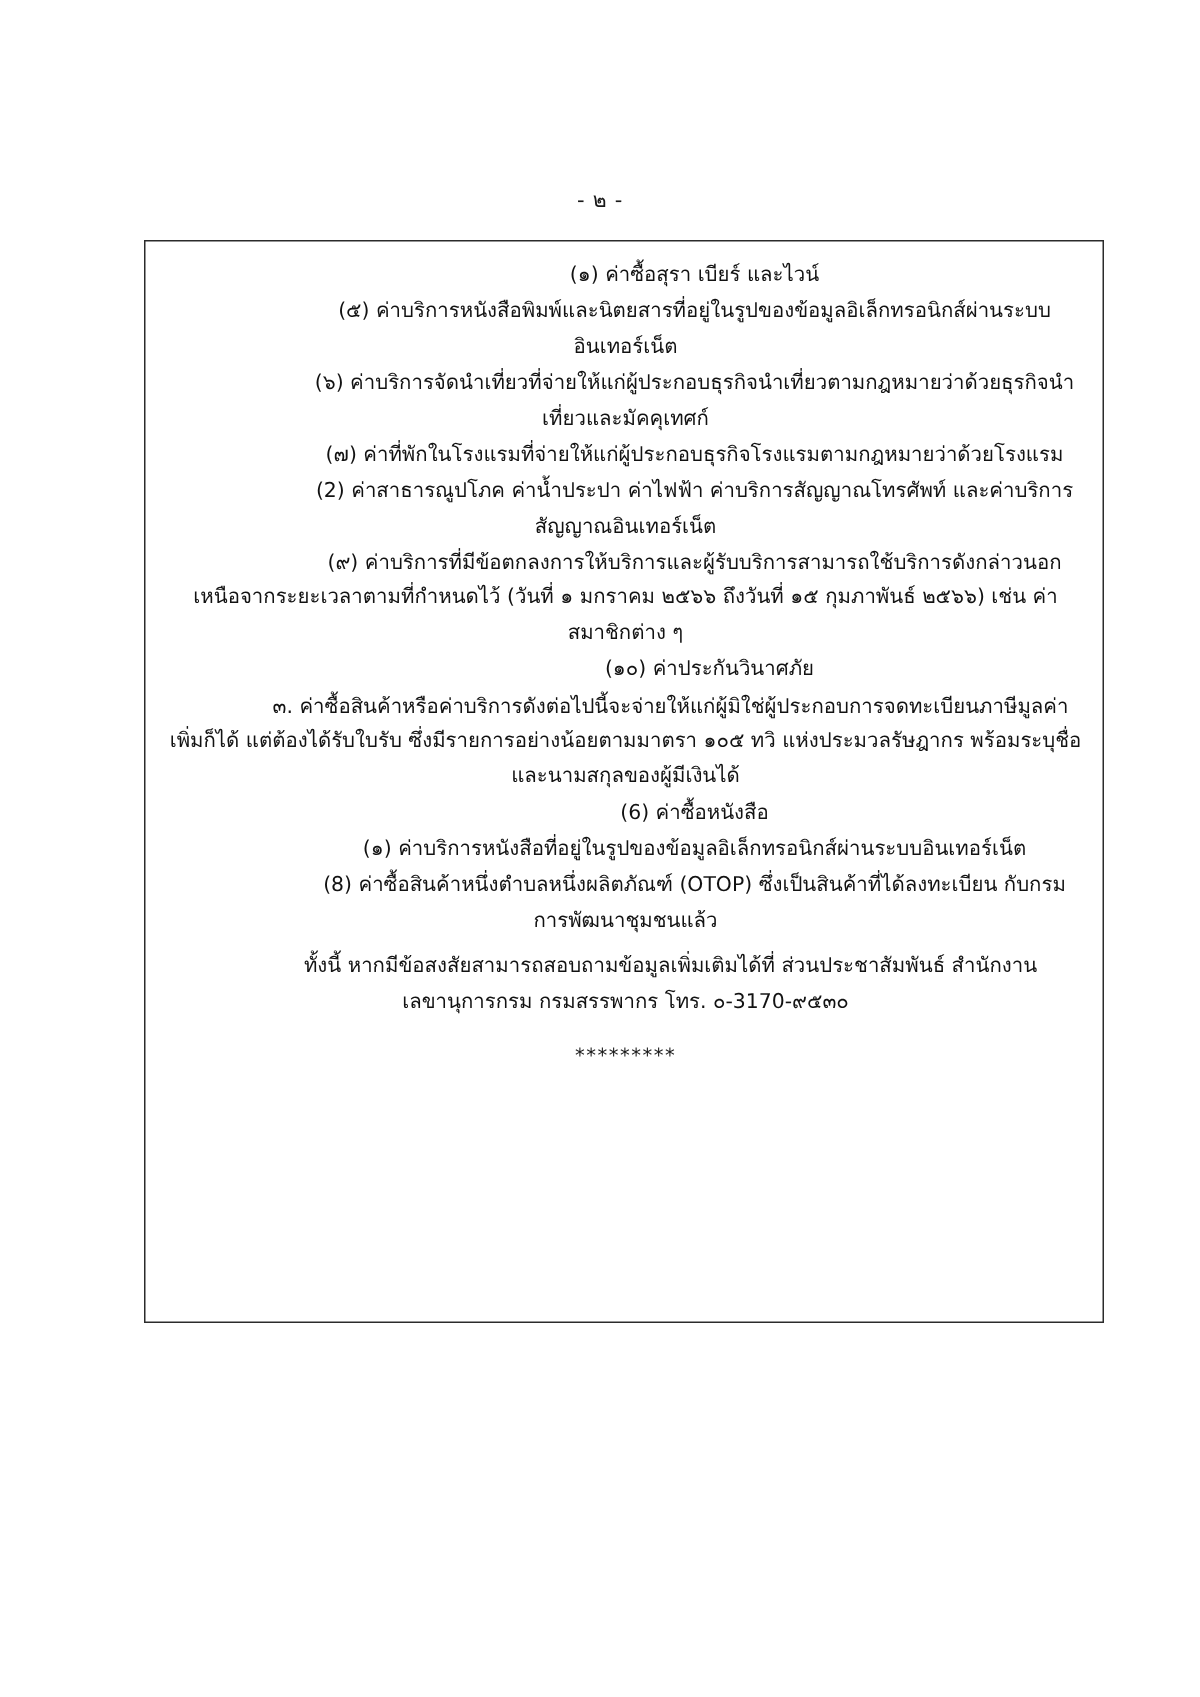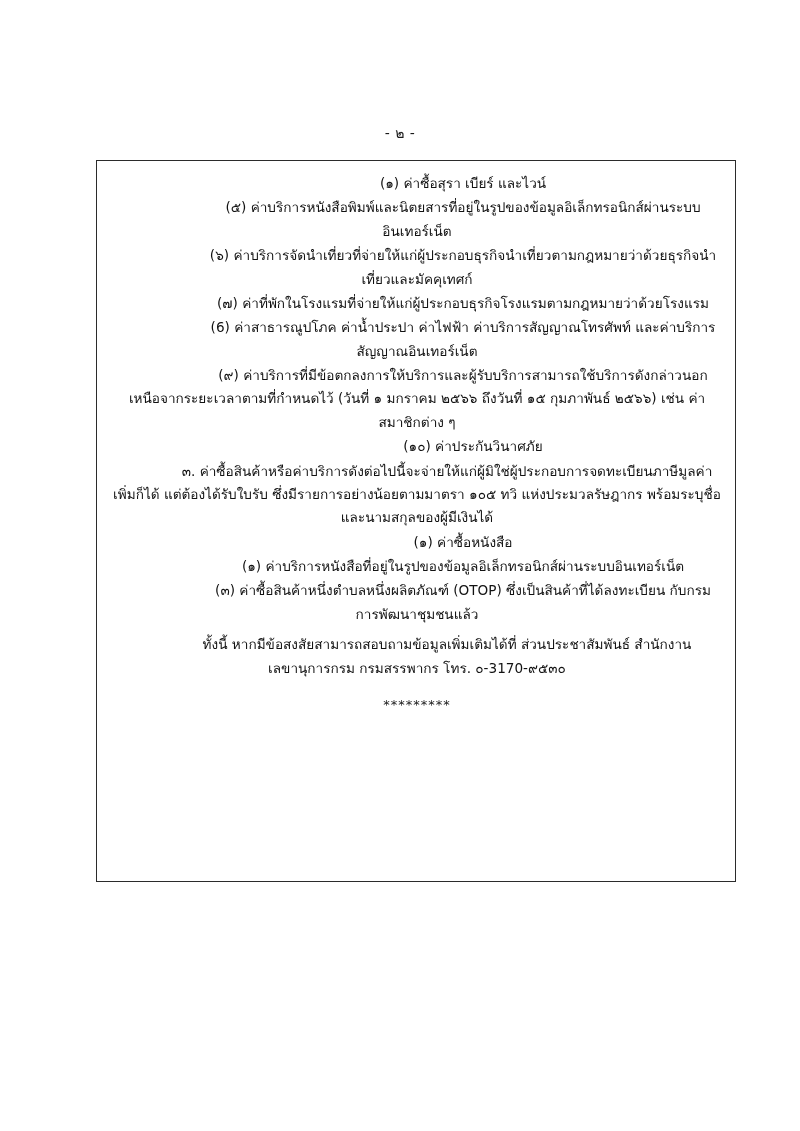--- a/index.html
+++ b/index.html
@@ -77,26 +77,26 @@
   <div class="page-number">- ๒ -</div>
 
   <div class="doc-frame"></div>
 
   <div class="content">
 
     <p class="line indent-1">(๑) ค่าซื้อสุรา เบียร์ และไวน์</p>
     <p class="line indent-1">(๕) ค่าบริการหนังสือพิมพ์และนิตยสารที่อยู่ในรูปของข้อมูลอิเล็กทรอนิกส์ผ่านระบบอินเทอร์เน็ต</p>
     <p class="line indent-1">(๖) ค่าบริการจัดนำเที่ยวที่จ่ายให้แก่ผู้ประกอบธุรกิจนำเที่ยวตามกฎหมายว่าด้วยธุรกิจนำเที่ยวและมัคคุเทศก์</p>
     <p class="line indent-1">(๗) ค่าที่พักในโรงแรมที่จ่ายให้แก่ผู้ประกอบธุรกิจโรงแรมตามกฎหมายว่าด้วยโรงแรม</p>
-    <p class="line indent-1">(6) ค่าสาธารณูปโภค ค่าน้ำประปา ค่าไฟฟ้า ค่าบริการสัญญาณโทรศัพท์ และค่าบริการสัญญาณอินเทอร์เน็ต</p>
+    <p class="line indent-1">(2) ค่าสาธารณูปโภค ค่าน้ำประปา ค่าไฟฟ้า ค่าบริการสัญญาณโทรศัพท์ และค่าบริการสัญญาณอินเทอร์เน็ต</p>
     <p class="line indent-1">(๙) ค่าบริการที่มีข้อตกลงการให้บริการและผู้รับบริการสามารถใช้บริการดังกล่าวนอกเหนือจากระยะเวลาตามที่กำหนดไว้ (วันที่ ๑ มกราคม ๒๕๖๖ ถึงวันที่ ๑๕ กุมภาพันธ์ ๒๕๖๖) เช่น ค่าสมาชิกต่าง ๆ</p>
     <p class="line indent-2">(๑๐) ค่าประกันวินาศภัย</p>
     <p class="line indent-para">๓.  ค่าซื้อสินค้าหรือค่าบริการดังต่อไปนี้จะจ่ายให้แก่ผู้มิใช่ผู้ประกอบการจดทะเบียนภาษีมูลค่าเพิ่มก็ได้ แต่ต้องได้รับใบรับ ซึ่งมีรายการอย่างน้อยตามมาตรา ๑๐๕ ทวิ แห่งประมวลรัษฎากร พร้อมระบุชื่อและนามสกุลของผู้มีเงินได้</p>
-    <p class="line indent-1">(๑) ค่าซื้อหนังสือ</p>
+    <p class="line indent-1">(6) ค่าซื้อหนังสือ</p>
     <p class="line indent-1">(๑) ค่าบริการหนังสือที่อยู่ในรูปของข้อมูลอิเล็กทรอนิกส์ผ่านระบบอินเทอร์เน็ต</p>
-    <p class="line indent-1">(๓) ค่าซื้อสินค้าหนึ่งตำบลหนึ่งผลิตภัณฑ์  (OTOP)  ซึ่งเป็นสินค้าที่ได้ลงทะเบียน กับกรมการพัฒนาชุมชนแล้ว</p>
+    <p class="line indent-1">(8) ค่าซื้อสินค้าหนึ่งตำบลหนึ่งผลิตภัณฑ์  (OTOP)  ซึ่งเป็นสินค้าที่ได้ลงทะเบียน กับกรมการพัฒนาชุมชนแล้ว</p>
     <div class="gap-small"></div>
     <p class="line indent-para">ทั้งนี้ หากมีข้อสงสัยสามารถสอบถามข้อมูลเพิ่มเติมได้ที่ ส่วนประชาสัมพันธ์ สำนักงานเลขานุการกรม กรมสรรพากร โทร. ๐-3170-๙๕๓๐</p>
 
     <div class="stars">*********</div>
 
   </div>
 </div>
 
 </body></html>

